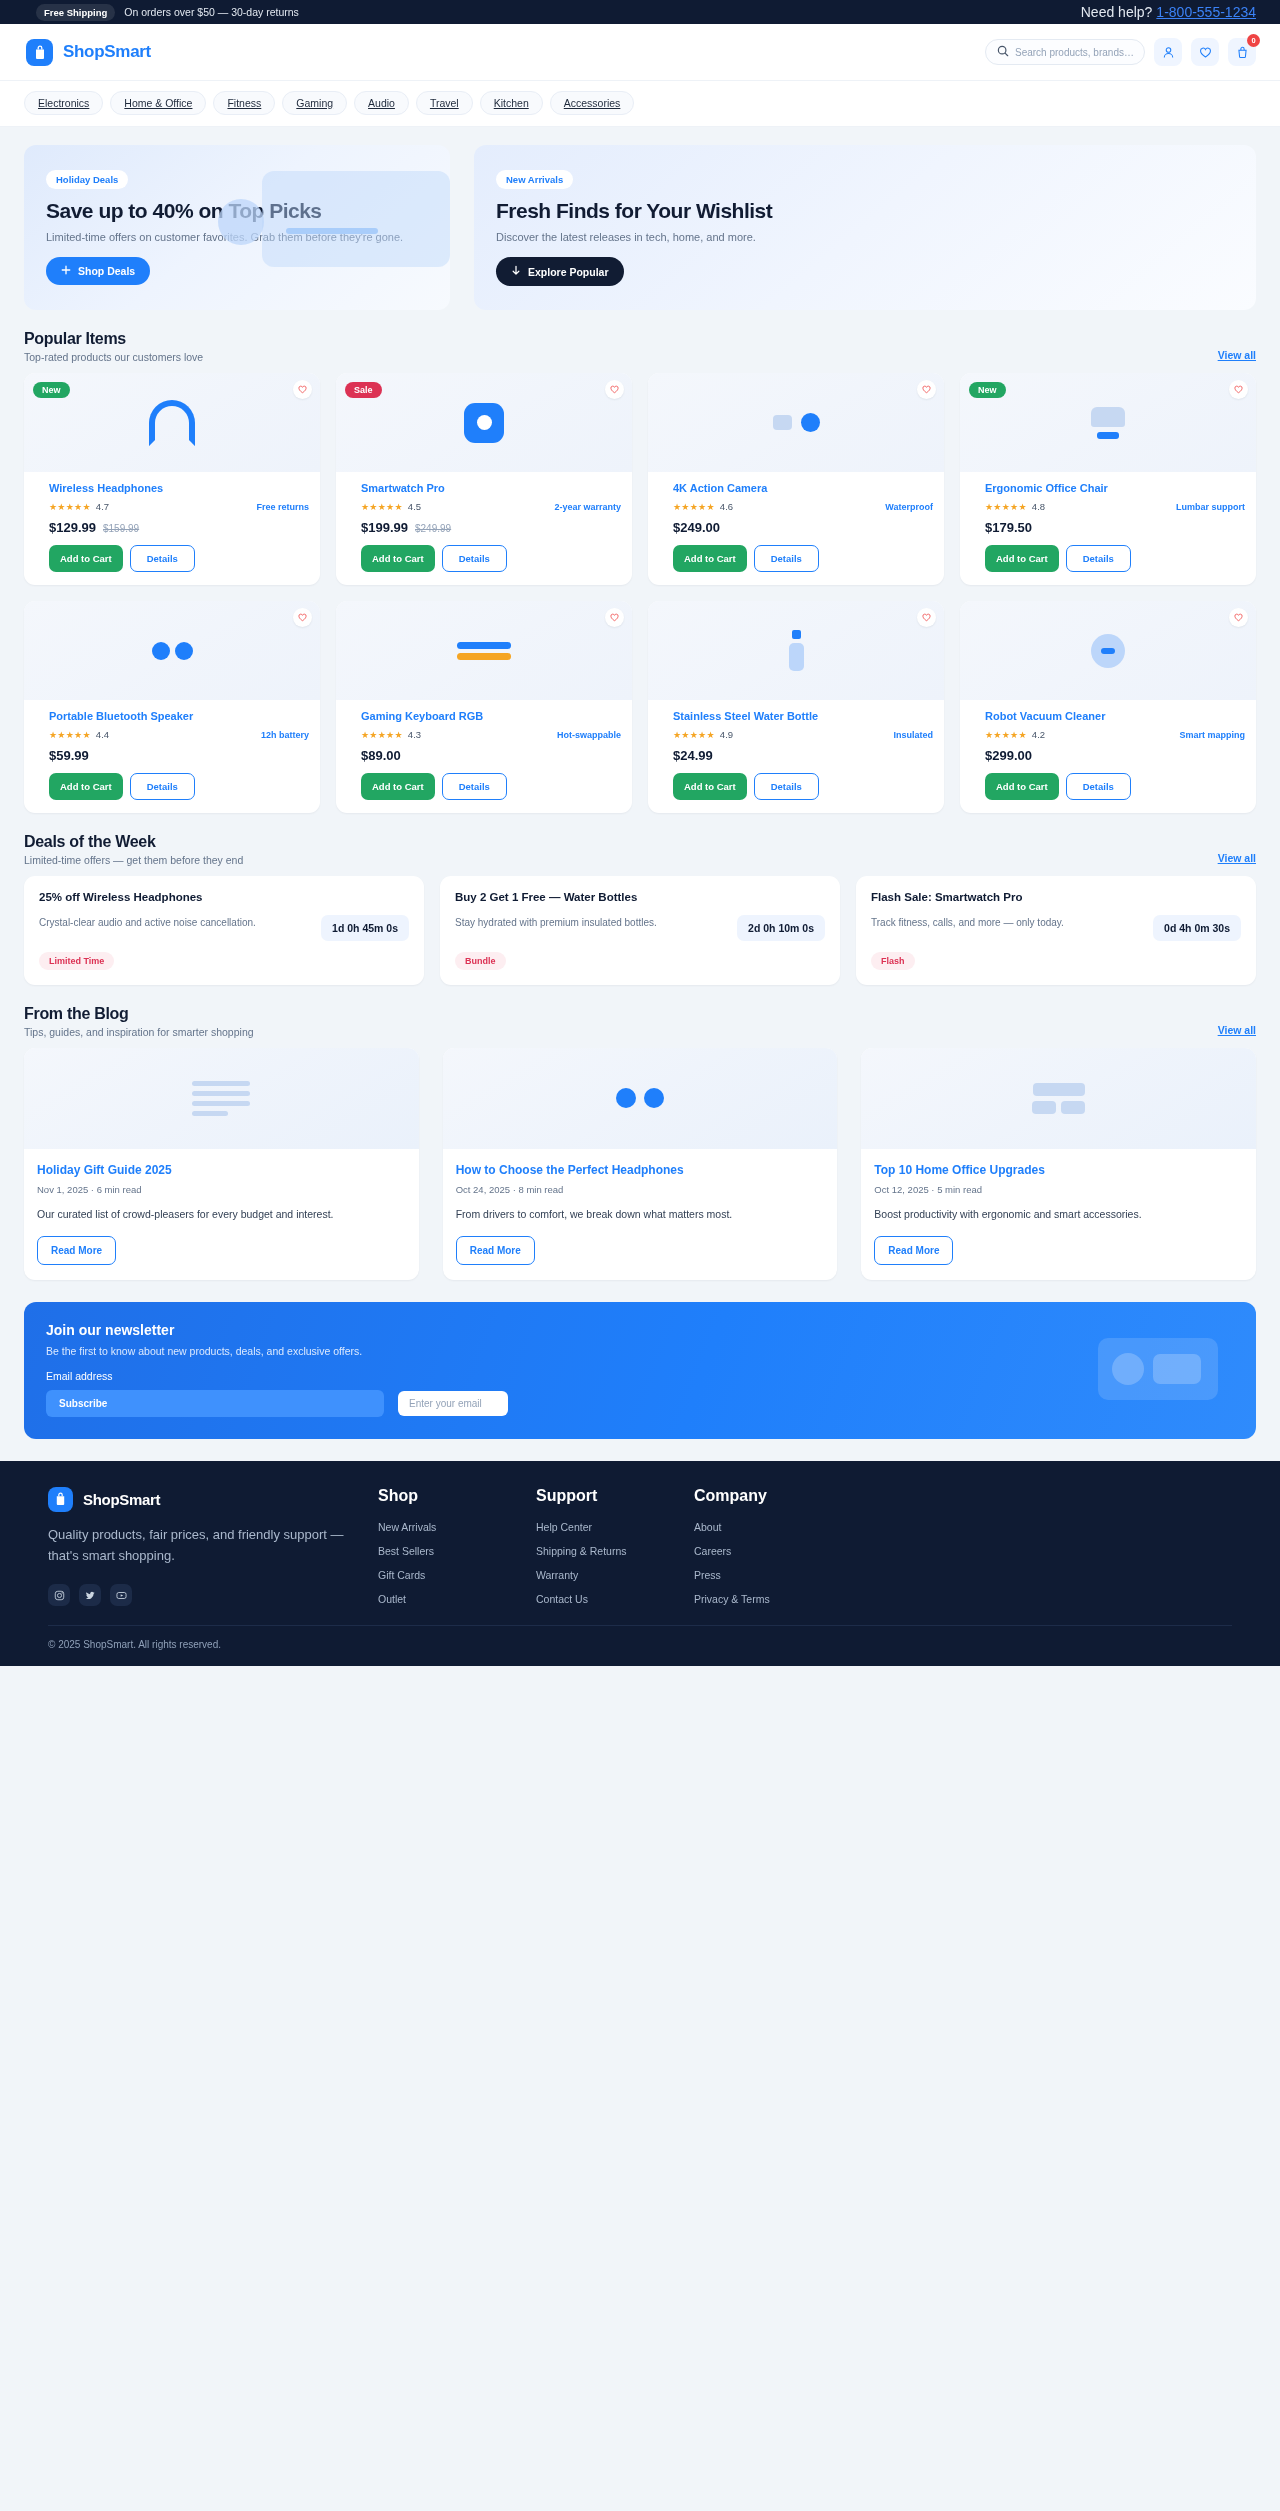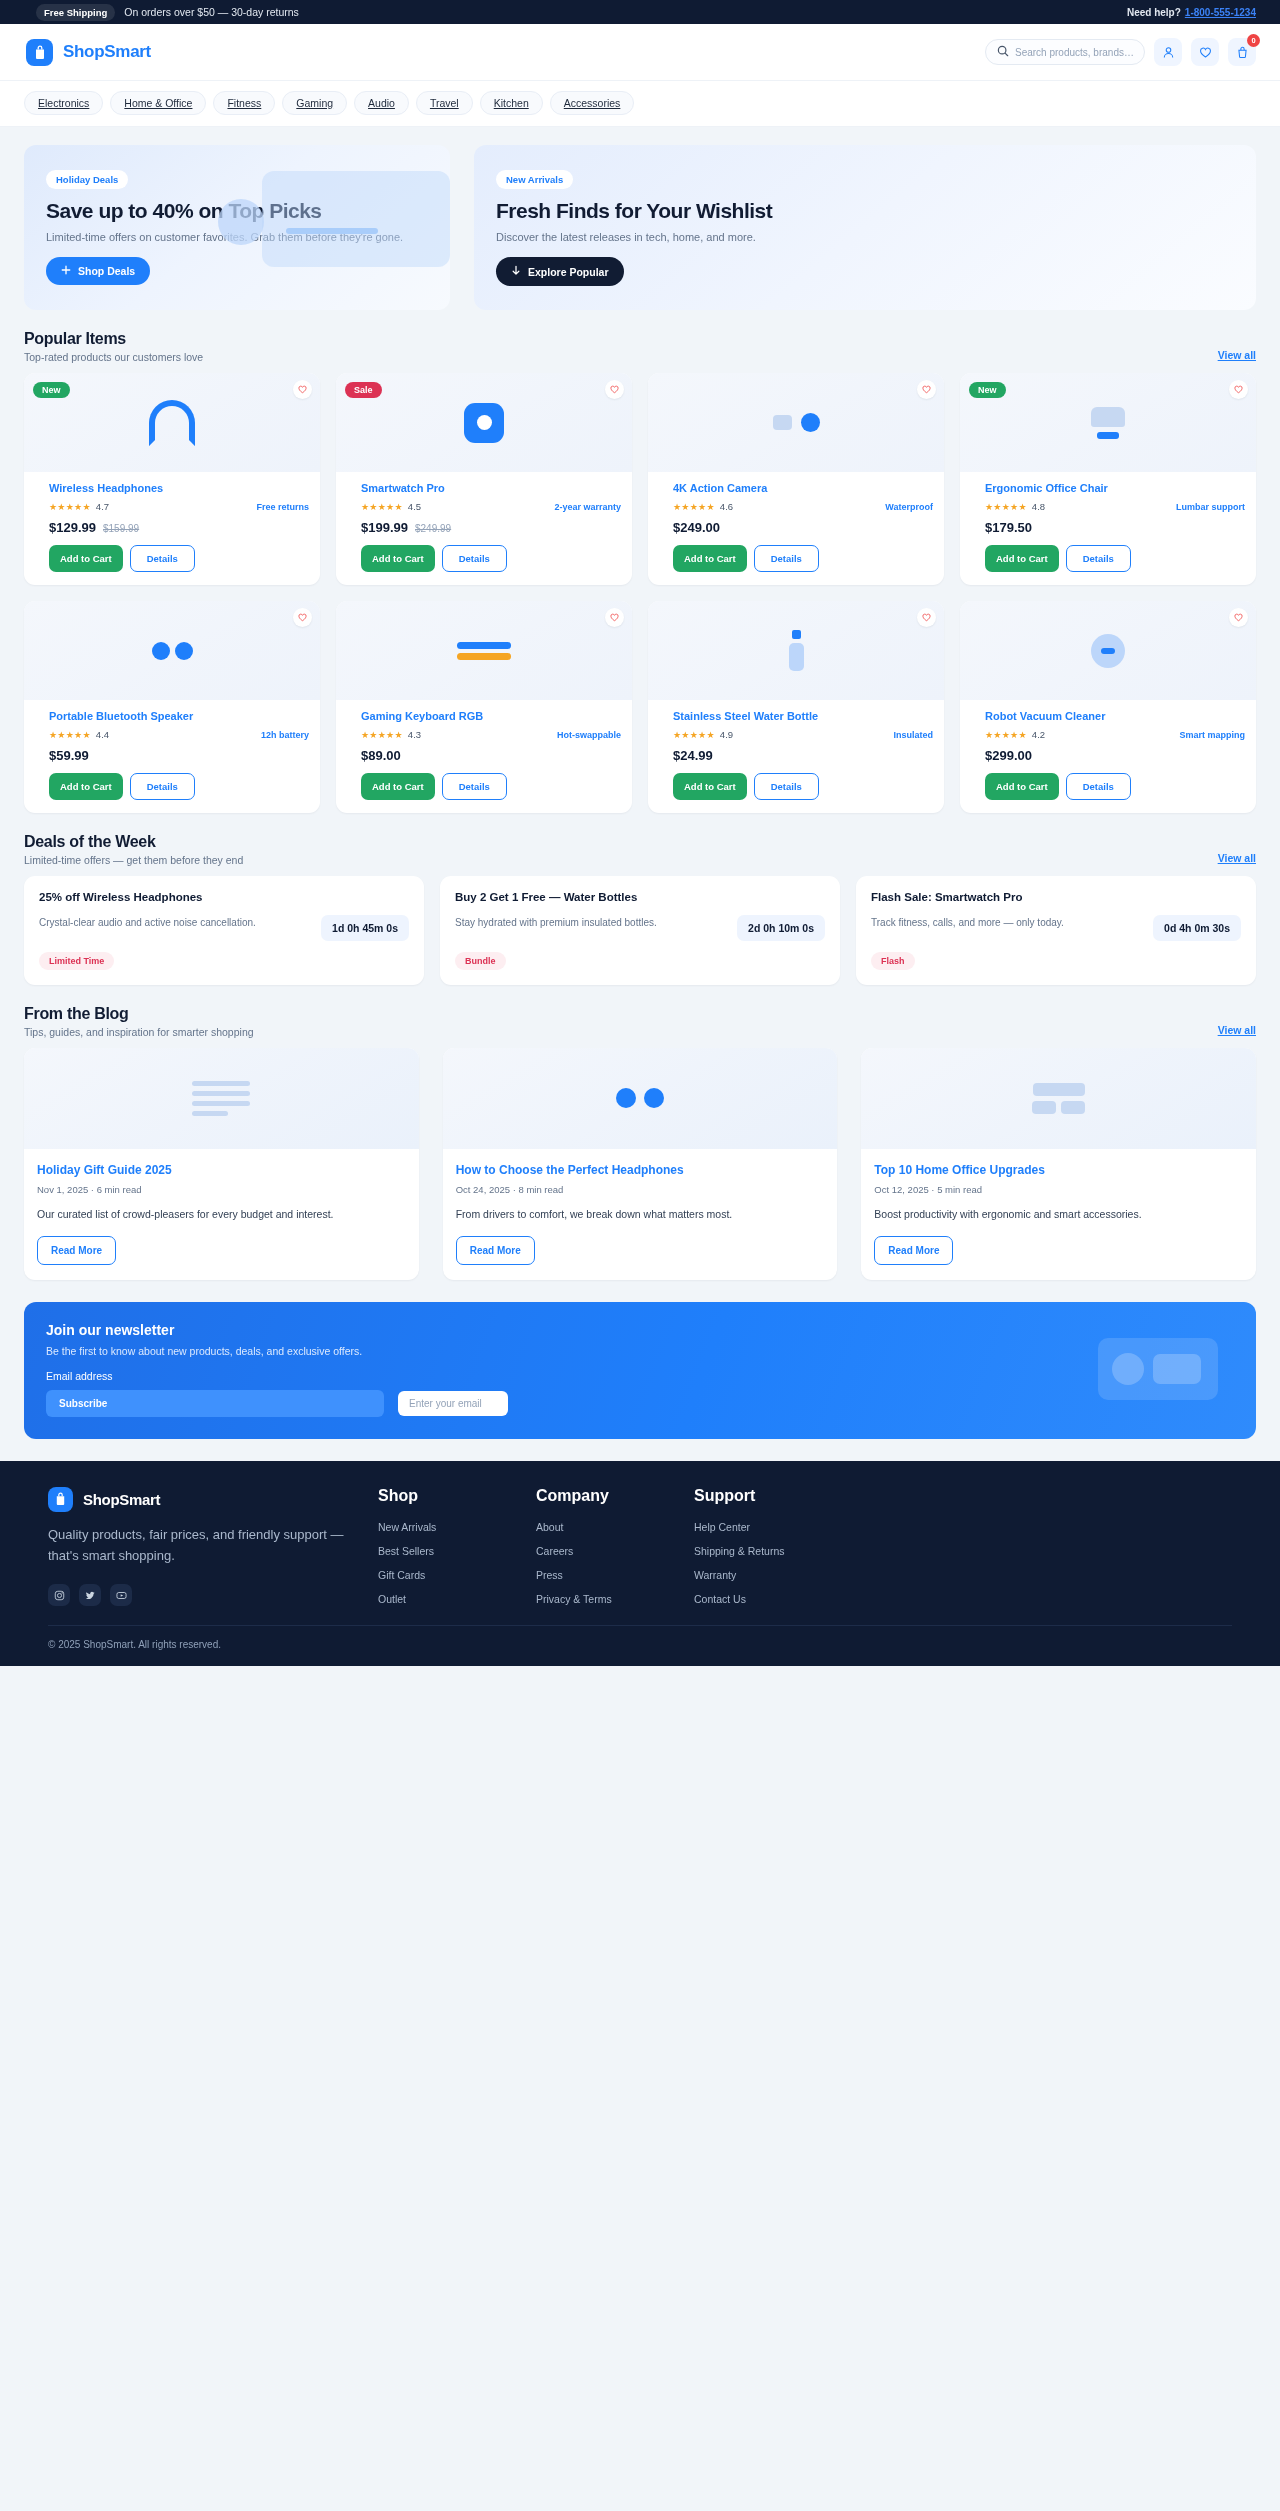--- a/index.html
+++ b/index.html
@@ -23,21 +23,21 @@
   }
   .announce-left { display: flex; align-items: center; gap: 9px; padding-left: 12px; }
   .ship-pill {
     background: #273247;
     color: #ffffff;
     font-weight: bold;
     font-size: 9.5px;
     padding: 3px 8px;
     border-radius: 20px;
   }
-  .announce-right { margin-left: auto; display: flex; gap: 4px; align-items: center; font-size: 10px; font-weight: bold; }
+  .announce-right { margin-left: auto; display: flex; gap: 4px; align-items: center; font-size: 14px; font-weight: normal; }
   .announce-right .phone { color: #3b82f6; }
 
   
   .header {
     background: #ffffff;
     height: 57px;
     display: flex;
     align-items: center;
     padding: 0 24px;
     border-bottom: 1px solid #eef2f7;
@@ -878,30 +878,30 @@
 
     <div class="f-col">
       <h4>Shop</h4>
       <a href="#">New Arrivals</a>
       <a href="#">Best Sellers</a>
       <a href="#">Gift Cards</a>
       <a href="#">Outlet</a>
     </div>
 
     <div class="f-col">
+      <h4>Support</h4>
+      <a href="#">Help Center</a>
+      <a href="#">Shipping &amp; Returns</a>
+      <a href="#">Warranty</a>
+      <a href="#">Contact Us</a>
+    </div>
+
+    <div class="f-col">
       <h4>Company</h4>
       <a href="#">About</a>
       <a href="#">Careers</a>
       <a href="#">Press</a>
       <a href="#">Privacy &amp; Terms</a>
     </div>
-
-    <div class="f-col">
-      <h4>Support</h4>
-      <a href="#">Help Center</a>
-      <a href="#">Shipping &amp; Returns</a>
-      <a href="#">Warranty</a>
-      <a href="#">Contact Us</a>
-    </div>
   </div>
 
   <div class="f-bottom">© 2025 ShopSmart. All rights reserved.</div>
 </div>
 
 </body></html>

